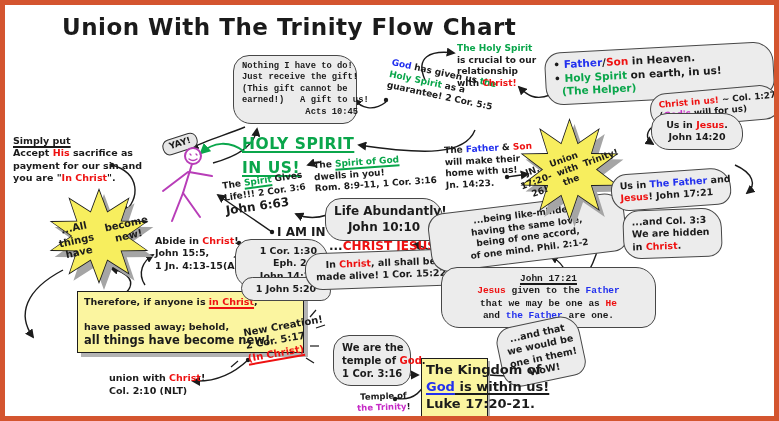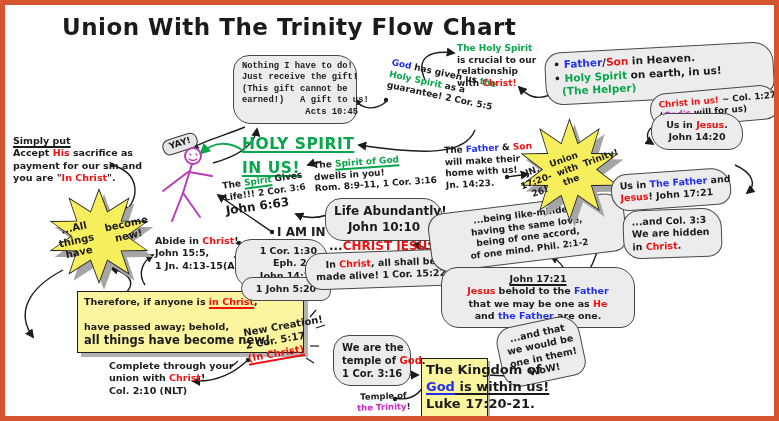--- a/index.html
+++ b/index.html
@@ -58,21 +58,21 @@
   .n-fs-home{left:440px;top:138px;transform:rotate(-3deg);font-size:9px;}
   .n-star-union{left:513px;top:113px;width:103px;height:103px;}
   .n-star-union .st-tx{font-size:9px;transform:rotate(-20deg);}
   
   .n-cloud-fs{left:540px;top:42px;width:229px;font-size:10.5px;transform:rotate(-3deg);}
   .n-cloud-cius{left:645px;top:84px;width:129px;font-size:8.8px;transform:rotate(-5deg);}
   .n-cloud-uij{left:646px;top:108px;width:92px;text-align:center;}
   .n-cloud-uif{left:606px;top:166px;width:120px;transform:rotate(-4deg);}
   .n-cloud-col33{left:618px;top:204px;width:99px;transform:rotate(-2deg);}
   
-  .n-cloud-j1721{left:436px;top:262px;width:194px;}
+  .n-cloud-j1721{left:436px;top:262px;width:215px;font-family:Liberation Mono, monospace;}
   .n-cloud-wow{left:494px;top:316px;width:84px;transform:rotate(-12deg);}
   .n-box-kingdom{left:416px;top:353px;width:67px;font-size:13px;padding:3px 4px;box-shadow:2px 3px 0 #b3b3b3;}
   .n-cloud-temple{left:328px;top:330px;width:78px;font-size:10px;}
   .n-trinity{left:352px;top:386px;font-size:8.5px;transform:rotate(-2deg);}
   
   .conn{position:absolute;left:0;top:0;z-index:1;}
   .arw{fill:none;stroke:#1b1b1b;stroke-width:1.4;}
   .arwg{fill:none;stroke:#0aa64b;stroke-width:2;}
   .spk{stroke:#1b1b1b;stroke-width:1.2;}
   .dot{fill:#1b1b1b;}
@@ -168,21 +168,21 @@
       <path d="M34,27 L57,31"></path>
       <path d="M28,48 L17,76"></path>
       <path d="M28,48 L45,72"></path>
     </g>
   </svg>
 
   <div class="node n-abide"><span>Abide in </span><span class="c-red">Christ</span><span>!</span><br><span>John 15:5,</span><br><span>1 Jn. 4:13-15(AMP)</span></div>
 
   <div class="node ybox n-box-therefore"><span>Therefore, if anyone is </span><span class="c-red u">in Christ</span><span>,</span><br><br><span>have passed away; behold,</span><br><span class="s-big">all things have become new!</span></div>
 
-  <div class="node n-complete"><span>Complete through your</span><br><span>union with </span><span class="c-red">Christ</span><span>!</span><br><span>Col. 2:10 (NLT)</span></div>
+  <div class="node n-complete"><br><span>union with </span><span class="c-red">Christ</span><span>!</span><br><span>Col. 2:10 (NLT)</span></div>
 
   <div class="node n-new-creation"><span>New Creation!</span><br><span>2 Cor. 5:17</span><br><span class="c-red u">(In Christ)</span></div>
 
   <div class="node cloud n-cloud-nothing"><span>Nothing I have to do!</span><br><span>Just receive the gift!</span><br><span>(This gift cannot be</span><br><span>earned!)&nbsp;&nbsp;&nbsp;A gift to us!</span><br><span>&nbsp;&nbsp;&nbsp;&nbsp;&nbsp;&nbsp;&nbsp;&nbsp;&nbsp;&nbsp;&nbsp;&nbsp;Acts 10:45</span></div>
 
   <div class="node n-hs-head"><span class="c-green u">HOLY SPIRIT</span><br><span class="c-green u">IN US!</span></div>
 
   <div class="node n-spirit-gives"><span>The </span><span class="c-green u">Spirit</span><span> Gives</span><br><span>Life!!! 2 Cor. 3:6</span><br><span class="s-big">John 6:63</span></div>
 
   <div class="node n-sog"><span>The </span><span class="c-green u">Spirit of God</span><br><span>dwells in you!</span><br><span>Rom. 8:9-11, 1 Cor. 3:16</span></div>
@@ -223,21 +223,21 @@
   <div class="node cloud n-cloud-fs"><span>• </span><span class="c-blue">Father</span><span>/</span><span class="c-red">Son</span><span> in Heaven.</span><br><span>• </span><span class="c-green">Holy Spirit</span><span> on earth, in us!</span><br><span>&nbsp;&nbsp;</span><span class="c-green">(The Helper)</span></div>
 
   <div class="node cloud n-cloud-cius"><span class="c-red">Christ in us!</span><span> ~ Col. 1:27</span><br><span>(</span><span class="c-magenta">God's</span><span> will for us)</span></div>
 
   <div class="node cloud n-cloud-uij"><span>Us in </span><span class="c-red">Jesus</span><span>.</span><br><span>John 14:20</span></div>
 
   <div class="node cloud n-cloud-uif"><span>Us in </span><span class="c-blue">The Father</span><span> and</span><br><span class="c-red">Jesus</span><span>! John 17:21</span></div>
 
   <div class="node cloud n-cloud-col33"><span>...and Col. 3:3</span><br><span>We are hidden</span><br><span>in </span><span class="c-red">Christ</span><span>.</span></div>
 
-  <div class="node cloud ctr n-cloud-j1721"><span class="u">John 17:21</span><br><span class="c-red">Jesus</span><span> behold to the </span><span class="c-blue">Father</span><br><span>that we may be one as </span><span class="c-red">He</span><br><span>and </span><span class="c-blue">the Father</span><span> are one.</span></div>
+  <div class="node cloud ctr n-cloud-j1721"><span class="u">John 17:21</span><br><span class="c-red">Jesus</span><span> given to the </span><span class="c-blue">Father</span><br><span>that we may be one as </span><span class="c-red">He</span><br><span>and </span><span class="c-blue">the Father</span><span> are one.</span></div>
 
   <div class="node cloud ctr n-cloud-wow"><span>...and that</span><br><span>we would be</span><br><span>one in them!</span><br><span>WoW!</span></div>
 
   <div class="node ybox ctr n-box-kingdom"><span>The Kingdom of</span><br><span class="c-blue u">God</span><span class="u"> is within us!</span><br><span>Luke 17:20-21.</span></div>
 
   <div class="node cloud ctr n-cloud-temple"><span>We are the</span><br><span>temple of </span><span class="c-red">God</span><span>.</span><br><span>1 Cor. 3:16</span></div>
 
   <div class="node ctr n-trinity"><span>Temple of</span><br><span class="c-magenta">the Trinity</span><span>!</span></div>
 
 </div>

